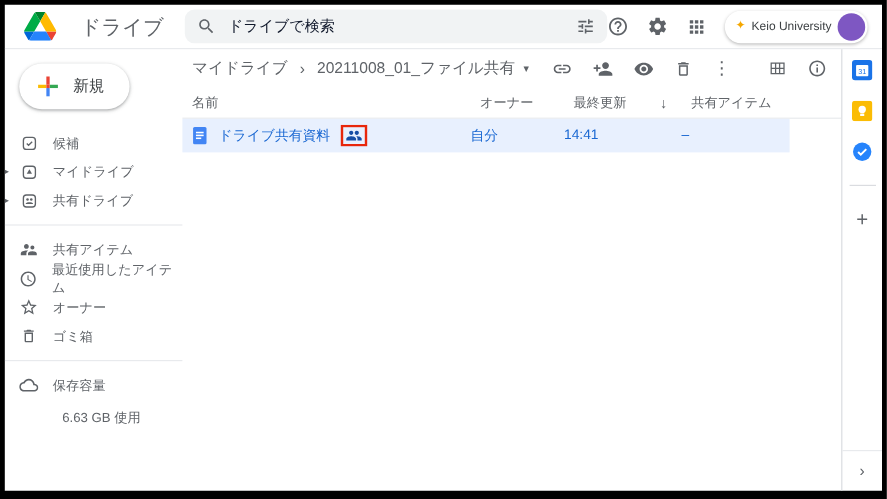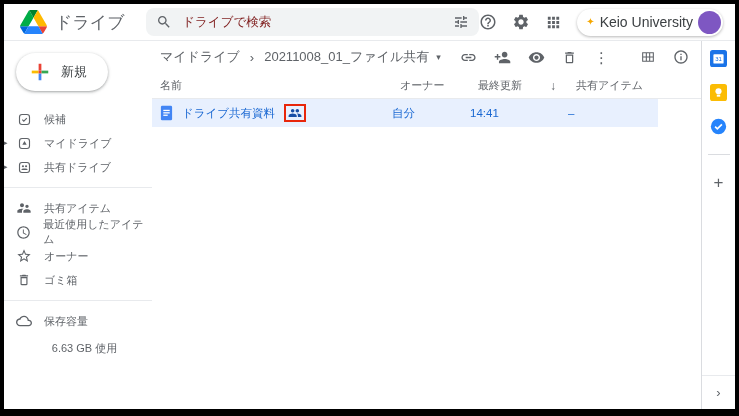--- a/index.html
+++ b/index.html
@@ -3,30 +3,30 @@
 <meta charset="utf-8">
 <style>
   * { margin:0; padding:0; box-sizing:border-box; }
   body { background:#888; font-family:"Liberation Sans","DejaVu Sans",sans-serif; }
   .frame { width:739px; height:416px; background:#fff; border:4px solid #000; border-bottom-width:7px;
            display:flex; flex-direction:column; overflow:hidden; position:relative; }
 
   
   .header { height:37px; flex:0 0 37px; display:flex; align-items:center; padding:0 12px 0 16px;
             border-bottom:1px solid #e8eaed; }
-  .logo-area { display:flex; align-items:center; gap:8px; width:138px; }
+  .logo-area { display:flex; align-items:center; gap:20px; width:138px; }
   .app-title { font-size:17px; color:#5f6368; }
   .search-bar { width:362px; height:28px; background:#f1f3f4; border-radius:8px; display:flex;
                 align-items:center; gap:10px; padding:0 10px; }
-  .search-text { font-size:12.5px; color:#7f1d1d; flex:1; }
+  .search-text { font-size:12.5px; color:#0f172a; flex:1; }
   .header-right { margin-left:auto; display:flex; align-items:center; gap:15px; }
   .hicon { display:flex; align-items:center; justify-content:center; cursor:pointer; }
   .account-pill { background:#fff; border-radius:16px; box-shadow:0 1px 3px rgba(0,0,0,.28);
                   height:27px; display:flex; align-items:center; gap:5px; padding:0 2px 0 9px; }
-  .keio-text { font-size:14px; color:#3c4043; white-space:nowrap; }
+  .keio-text { font-size:10px; color:#3c4043; white-space:nowrap; }
   .avatar { width:23px; height:23px; border-radius:50%; background:#7e57c2; }
 
   
   .body { flex:1; display:flex; min-height:0; }
 
   
   .sidebar { width:148px; flex:0 0 148px; padding-top:8px; }
   .new-button { margin:4px 0 16px 12px; height:38px; width:92px; border-radius:20px; background:#fff;
                 box-shadow:0 1px 2px rgba(60,64,67,.3),0 1px 3px 1px rgba(60,64,67,.15);
                 display:flex; align-items:center; gap:10px; padding-left:13px; cursor:pointer; }

